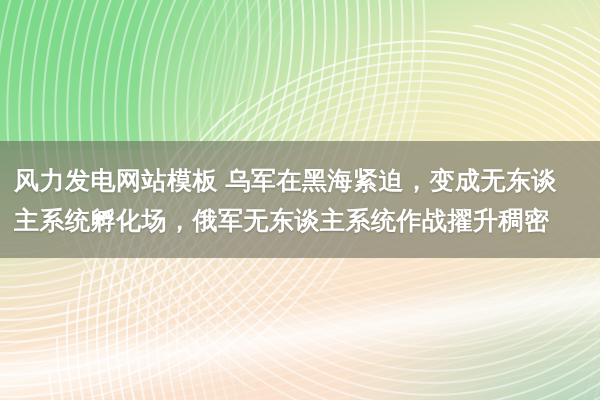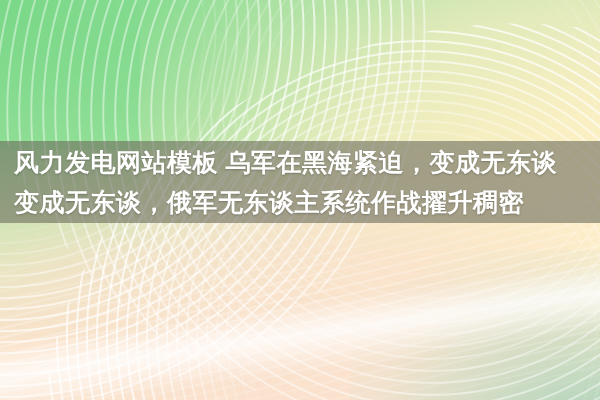--- a/index.html
+++ b/index.html
@@ -200,21 +200,21 @@
     filter: blur(3px);
     pointer-events: none;
   }
 
   
   .caption-band {
     position: absolute;
     left: 0;
     right: 0;
     top: 141px;
-    height: 82px;
+    height: 117px;
     background: rgba(112,112,96,0.62);
     display: flex;
     flex-direction: column;
     align-items: flex-start;
     justify-content: center;
     padding: 0 14px;
     box-sizing: border-box;
   }
   .caption-line {
     color: #ffffff;
@@ -238,16 +238,16 @@
   <div class="bg-teal-blob"></div>
 
   <div class="lines lines-tl"></div>
   <div class="lines lines-tr"></div>
   <div class="lines lines-br"></div>
   <div class="lines lines-sweep"></div>
   <div class="light-band"></div>
 
   <div class="caption-band">
     <div class="caption-line">风力发电网站模板 乌军在黑海紧迫，变成无东谈</div>
-    <div class="caption-line">变成无东谈，俄军无东谈主系统作战擢升稠密</div>
+    <div class="caption-line">主系统孵化场，俄军无东谈主系统作战擢升稠密</div>
   </div>
 
 </div>
 
 </body></html>

